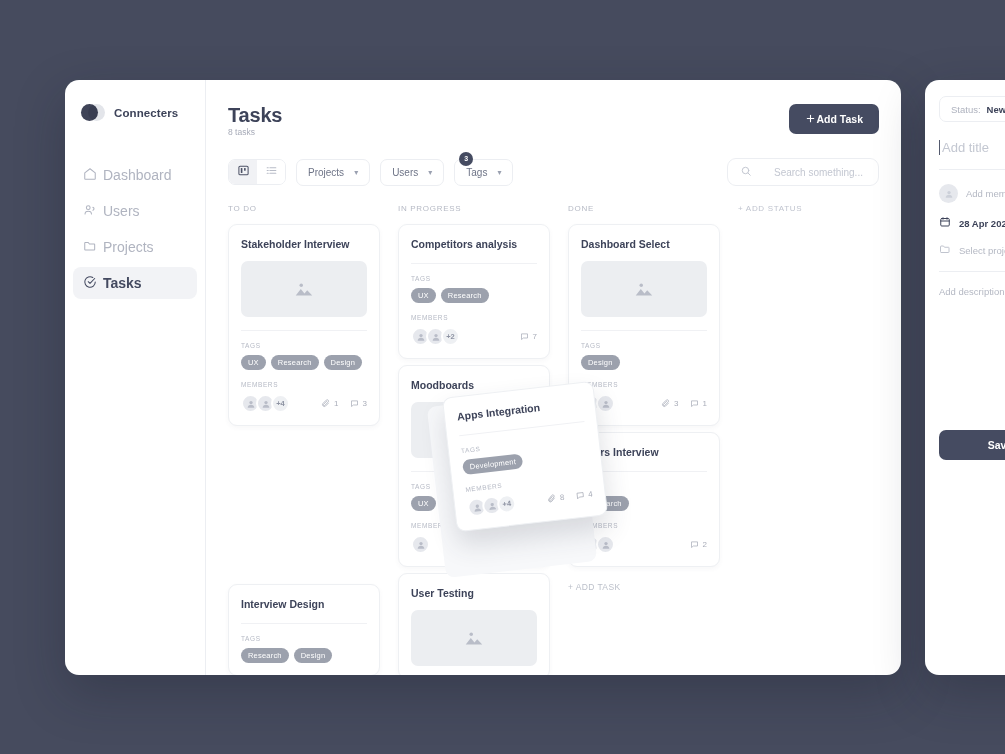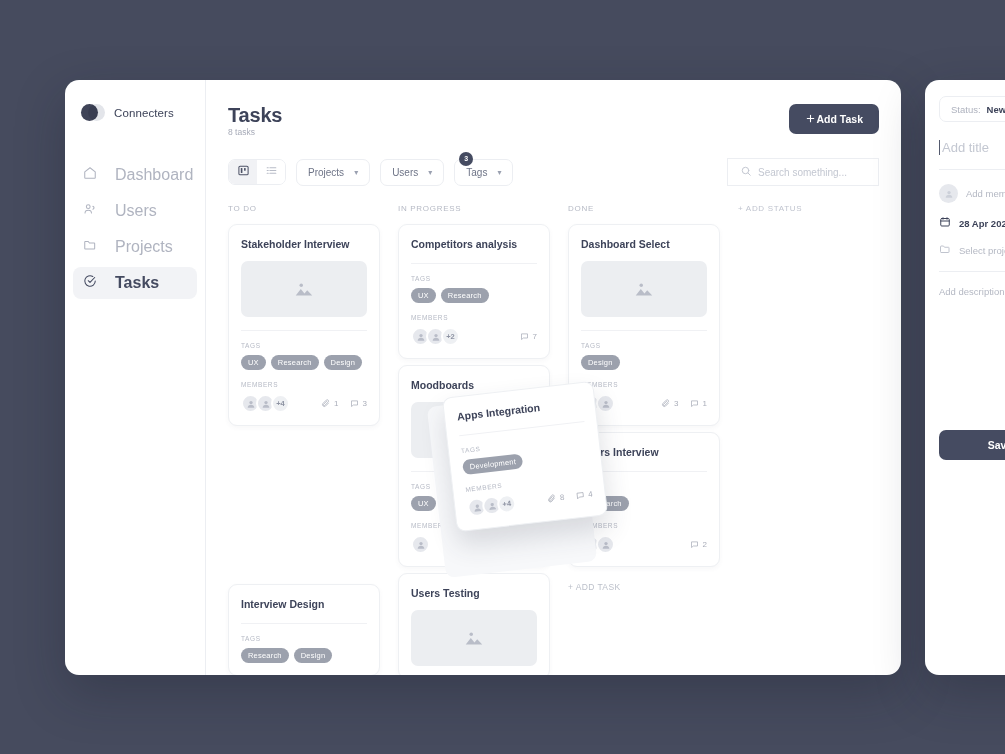--- a/index.html
+++ b/index.html
@@ -25,27 +25,27 @@
     width: 141px; height: 100%;
     border-right: 1px solid #eceef2;
     display: flex; flex-direction: column;
     padding: 24px 0 0 0; flex: 0 0 141px;
   }
   .brand { display: flex; align-items: center; gap: 9px; padding: 0 16px; margin-bottom: 38px; }
   .brand-logo { position: relative; width: 24px; height: 17px; flex: 0 0 24px; }
   .brand-logo i { position: absolute; top: 0; width: 17px; height: 17px; border-radius: 50%; }
   .brand-logo i.a { left: 0; background: #3f4458; }
   .brand-logo i.b { left: 7px; background: #e3e5ea; mix-blend-mode: multiply; }
-  .brand-name { font-size: 11.5px; font-weight: normal; color: #3d4359; letter-spacing: .1px; }
+  .brand-name { font-size: 11.5px; font-weight: bold; color: #3d4359; letter-spacing: .1px; }
 
   .nav { display: flex; flex-direction: column; gap: 4px; padding: 0 8px; }
   .nav-item {
-    display: flex; align-items: center; gap: 18px;
+    display: flex; align-items: center; gap: 6px;
     height: 32px; padding: 0 10px; border-radius: 8px;
-    font-size: 16px; color: #b0b4c0; cursor: pointer;
+    font-size: 14px; color: #b0b4c0; cursor: pointer;
   }
   .nav-item.active { background: #f2f3f6; color: #444a60; font-weight: bold; }
   .nav-item svg { flex: 0 0 14px; }
 
   .sidebar-spacer { flex: 1 1 auto; }
   .sidebar-user {
     display: flex; align-items: center; gap: 10px;
     padding: 0 16px 0 16px; height: 62px;
   }
   .sidebar-user .name { font-size: 11px; color: #4e5468; }
@@ -92,23 +92,23 @@
   }
   .filter .chev { color: #9aa0b0; font-size: 8px; }
   .filter-badge {
     position: absolute; top: -8px; left: 4px;
     width: 14px; height: 14px; border-radius: 50%;
     background: #454b61; color: #fff; font-size: 7px;
     display: flex; align-items: center; justify-content: center;
     font-weight: bold;
   }
   .search-box {
-    margin-left: auto; display: flex; align-items: center; gap: 6px;
+    margin-left: auto; display: flex; align-items: center; gap: 22px;
     width: 152px; height: 28px; padding: 0 12px;
-    border: 1px solid #eceef2; border-radius: 0; background: #fff;
+    border: 1px solid #eceef2; border-radius: 9px; background: #fff;
   }
   .search-box input {
     border: none; outline: none; font-size: 10px; color: #6e7487;
     background: transparent; width: 100%; font-family: inherit;
   }
   .search-box input::placeholder { color: #c3c7d1; }
 
   
   .board { display: flex; gap: 18px; margin-top: 18px; }
   .column { width: 152px; flex: 0 0 152px; }
@@ -465,21 +465,21 @@
                           <path d="M4 5h16v11H9l-5 4z"></path>
                         </svg>
                       </span>
                     <span>9</span>
                   </span>
                 </div>
               </div>
             </div>
 
             <div class="card">
-              <div class="card-title">Users Testing</div>
+              <div class="card-title">User Testing</div>
               <div class="card-thumb">
                 <svg width="26" height="22" viewBox="0 0 24 24" fill="#b9bdc8">
                     <circle cx="9" cy="8" r="1.9"></circle>
                     <path d="M3 19l5.5-7 4 5 3-3.6L21 19z"></path>
                   </svg>
               </div>
 
             </div>
 
           </div>

